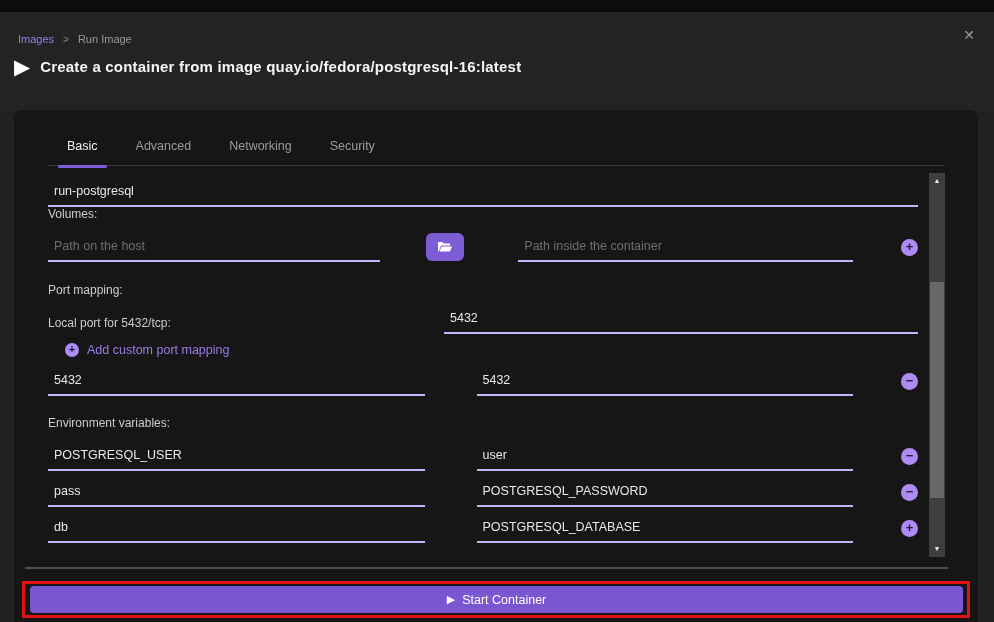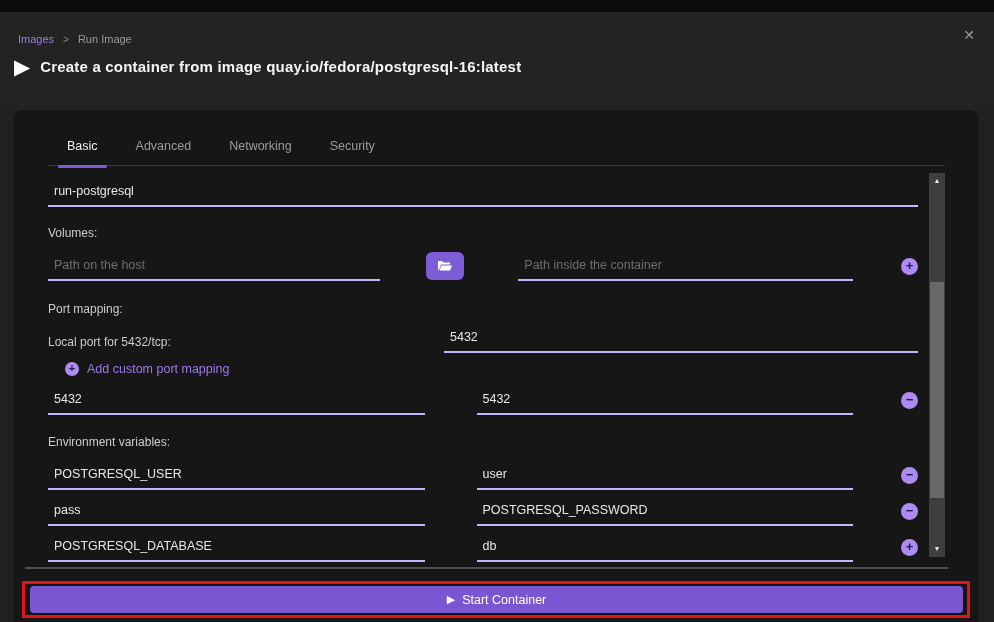--- a/index.html
+++ b/index.html
@@ -33,21 +33,21 @@
   .u-input {
     display:block; background:transparent; border:none; outline:none;
     border-bottom:2px solid #c4b5fd; color:#e8e8e8;
     font-family:"Liberation Sans", sans-serif; font-size:12.5px;
     padding:6px 6px 9px 6px; height:28px; width:100%;
   }
   .u-input::placeholder { color:#6f6f6f; }
   .field-label { font-size:12px; color:#cccccc; }
   .row { display:flex; align-items:flex-end;gap:39px; }
   .name-row { margin-top:9px; }
-  .lbl-volumes { margin-top:19px; }
+  .lbl-volumes { }
   .volume-row { margin-top:12px; }
   .host-input { width:380px; }
   .folder-btn { width:44px; height:28px; margin-left:7px; margin-bottom:1px; background:#7e5cd6; border:none; border-radius:6px; display:flex; align-items:center; justify-content:center; cursor:pointer; }
   .container-input { width:383px; margin-left:15px; }
   .lbl-portmap { margin-top:21px; }
   .localport-row { margin-top:9px; align-items:center; }
   .localport-label { width:357px; padding-top:6px; }
   .localport-input { flex:1; }
   .addcustom-row { margin-top:9px; margin-left:17px; display:flex; align-items:center; gap:8px; cursor:pointer; }
   .addcustom-text { color:#9c7be8; font-size:12.5px; }
@@ -159,22 +159,22 @@
       <div class="circle-btn">−</div>
     </div>
 
     <div class="row env-row">
       <input class="u-input half-input" value="pass" style="">
       <input class="u-input half-input" value="POSTGRESQL_PASSWORD" style="">
       <div class="circle-btn">−</div>
     </div>
 
     <div class="row env-row">
+      <input class="u-input half-input" value="db" style="">
       <input class="u-input half-input" value="POSTGRESQL_DATABASE" style="">
-      <input class="u-input half-input" value="db" style="">
       <div class="circle-btn">+</div>
     </div>
 
   </div>
 
   <div class="vscrollbar">
     <div class="scroll-arrow up">▲</div>
     <div class="vthumb"></div>
     <div class="scroll-arrow down">▼</div>
   </div>

